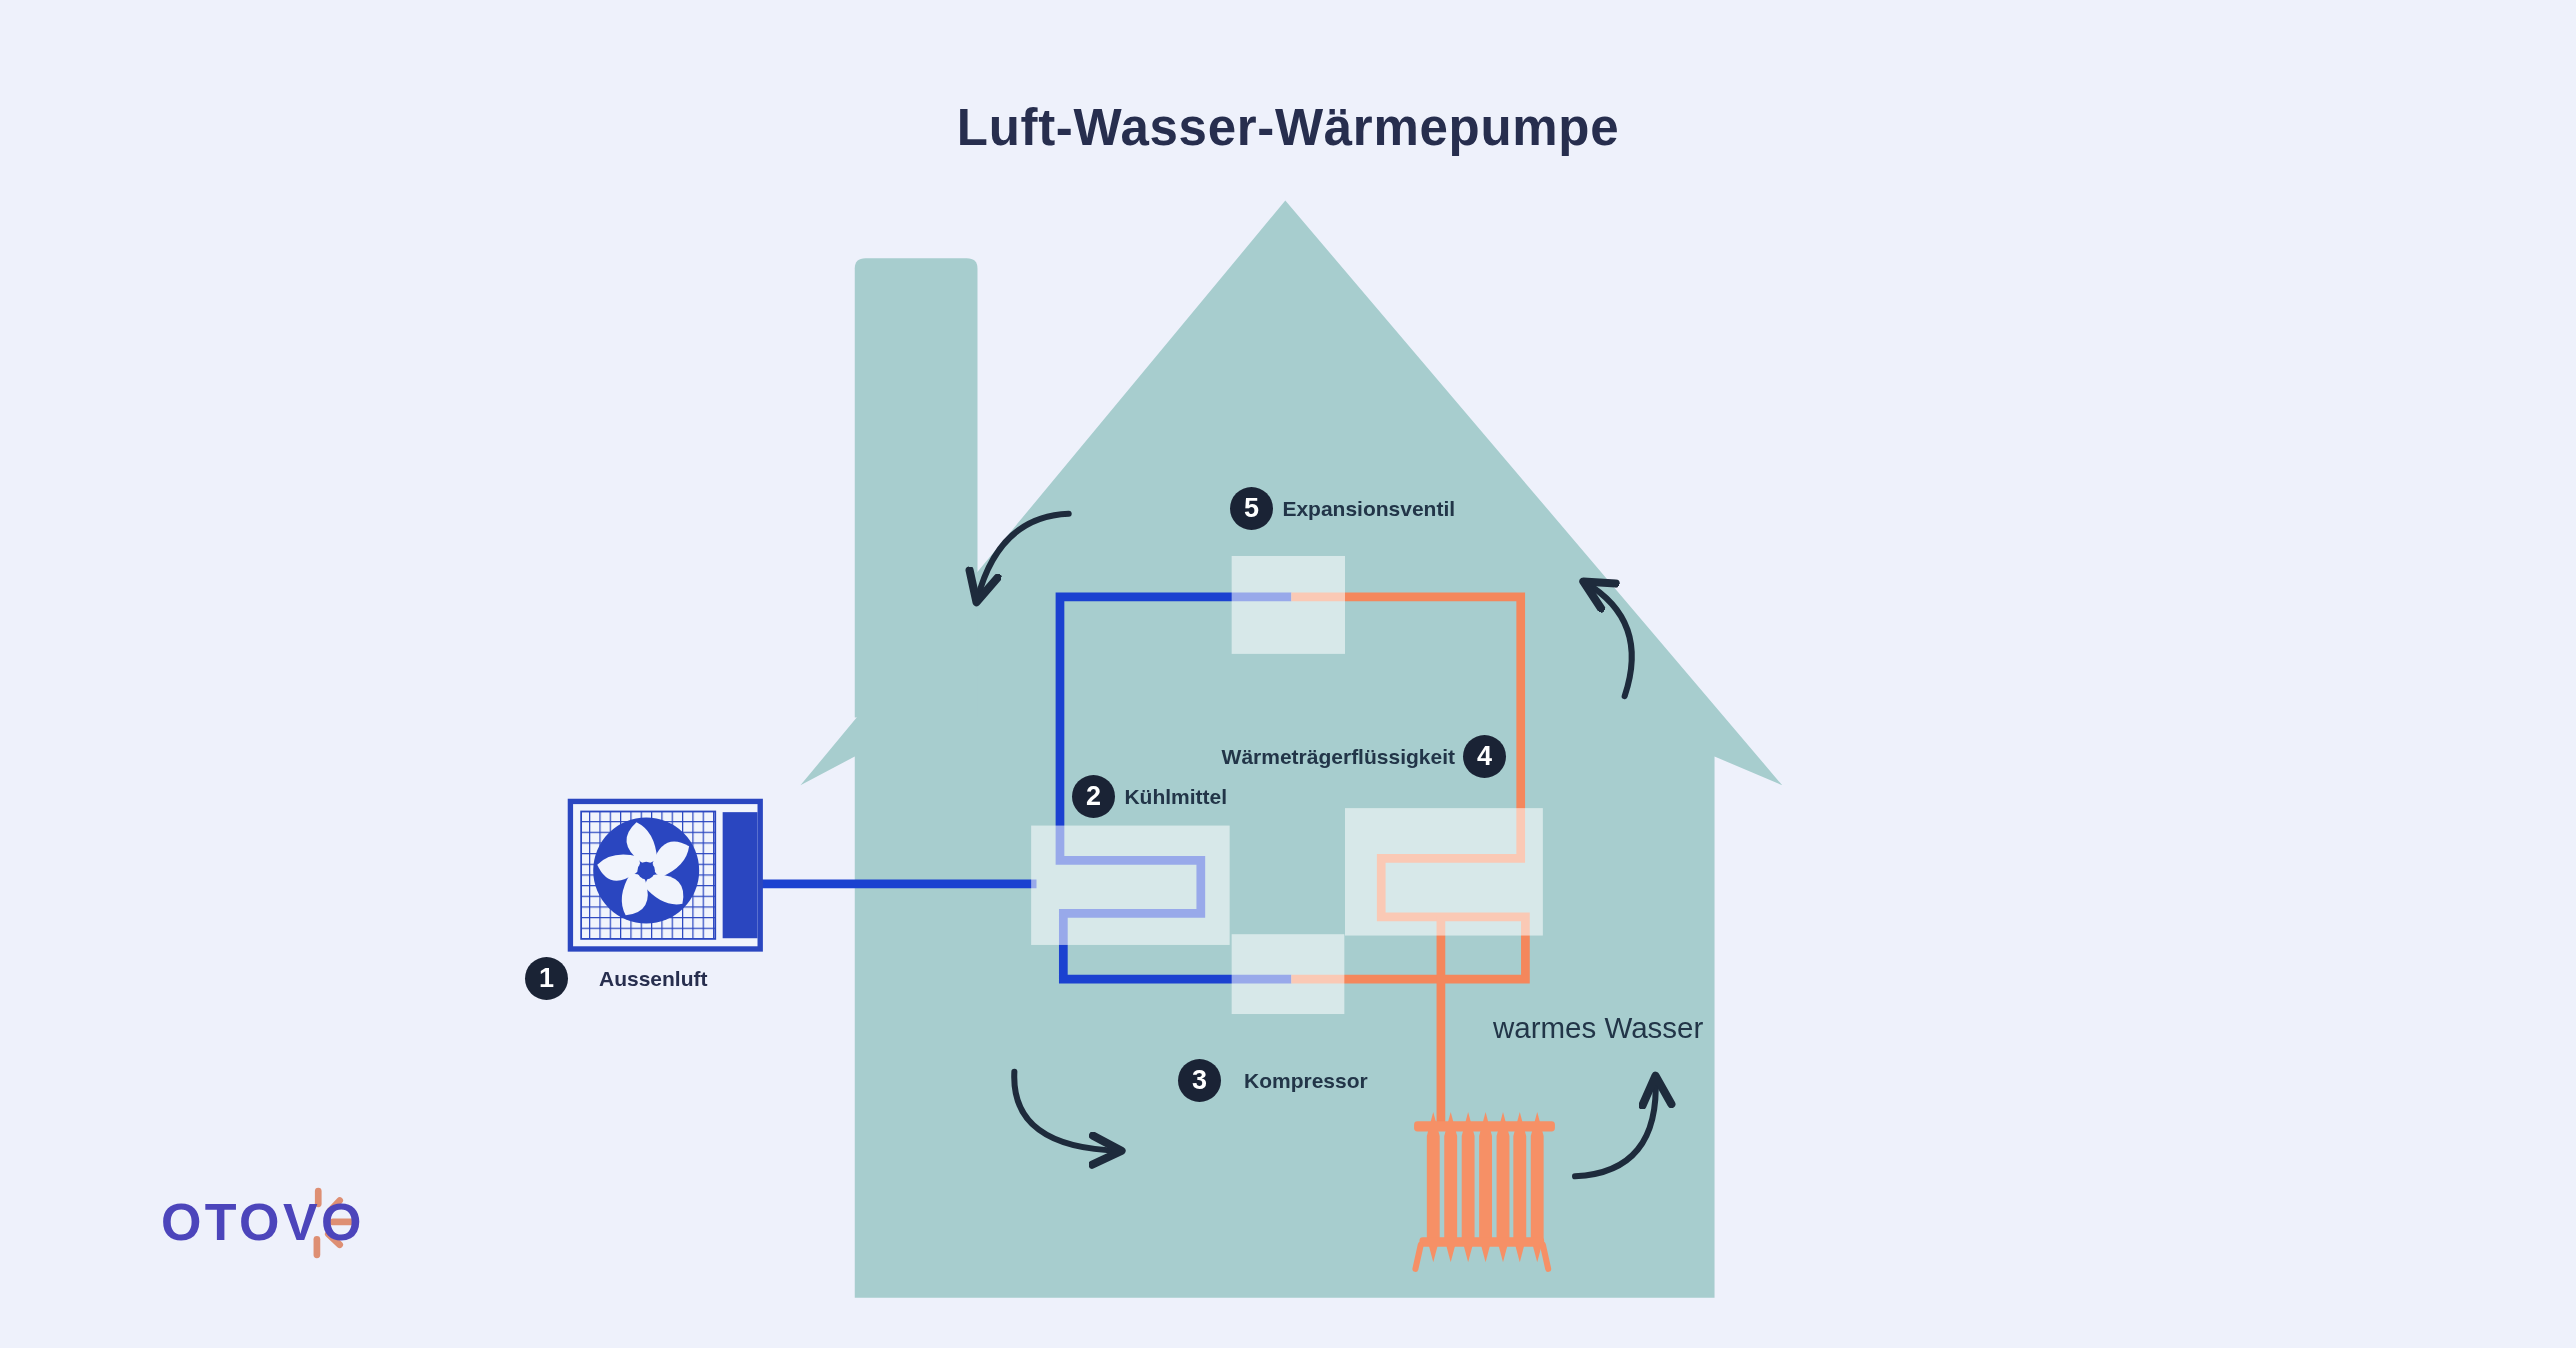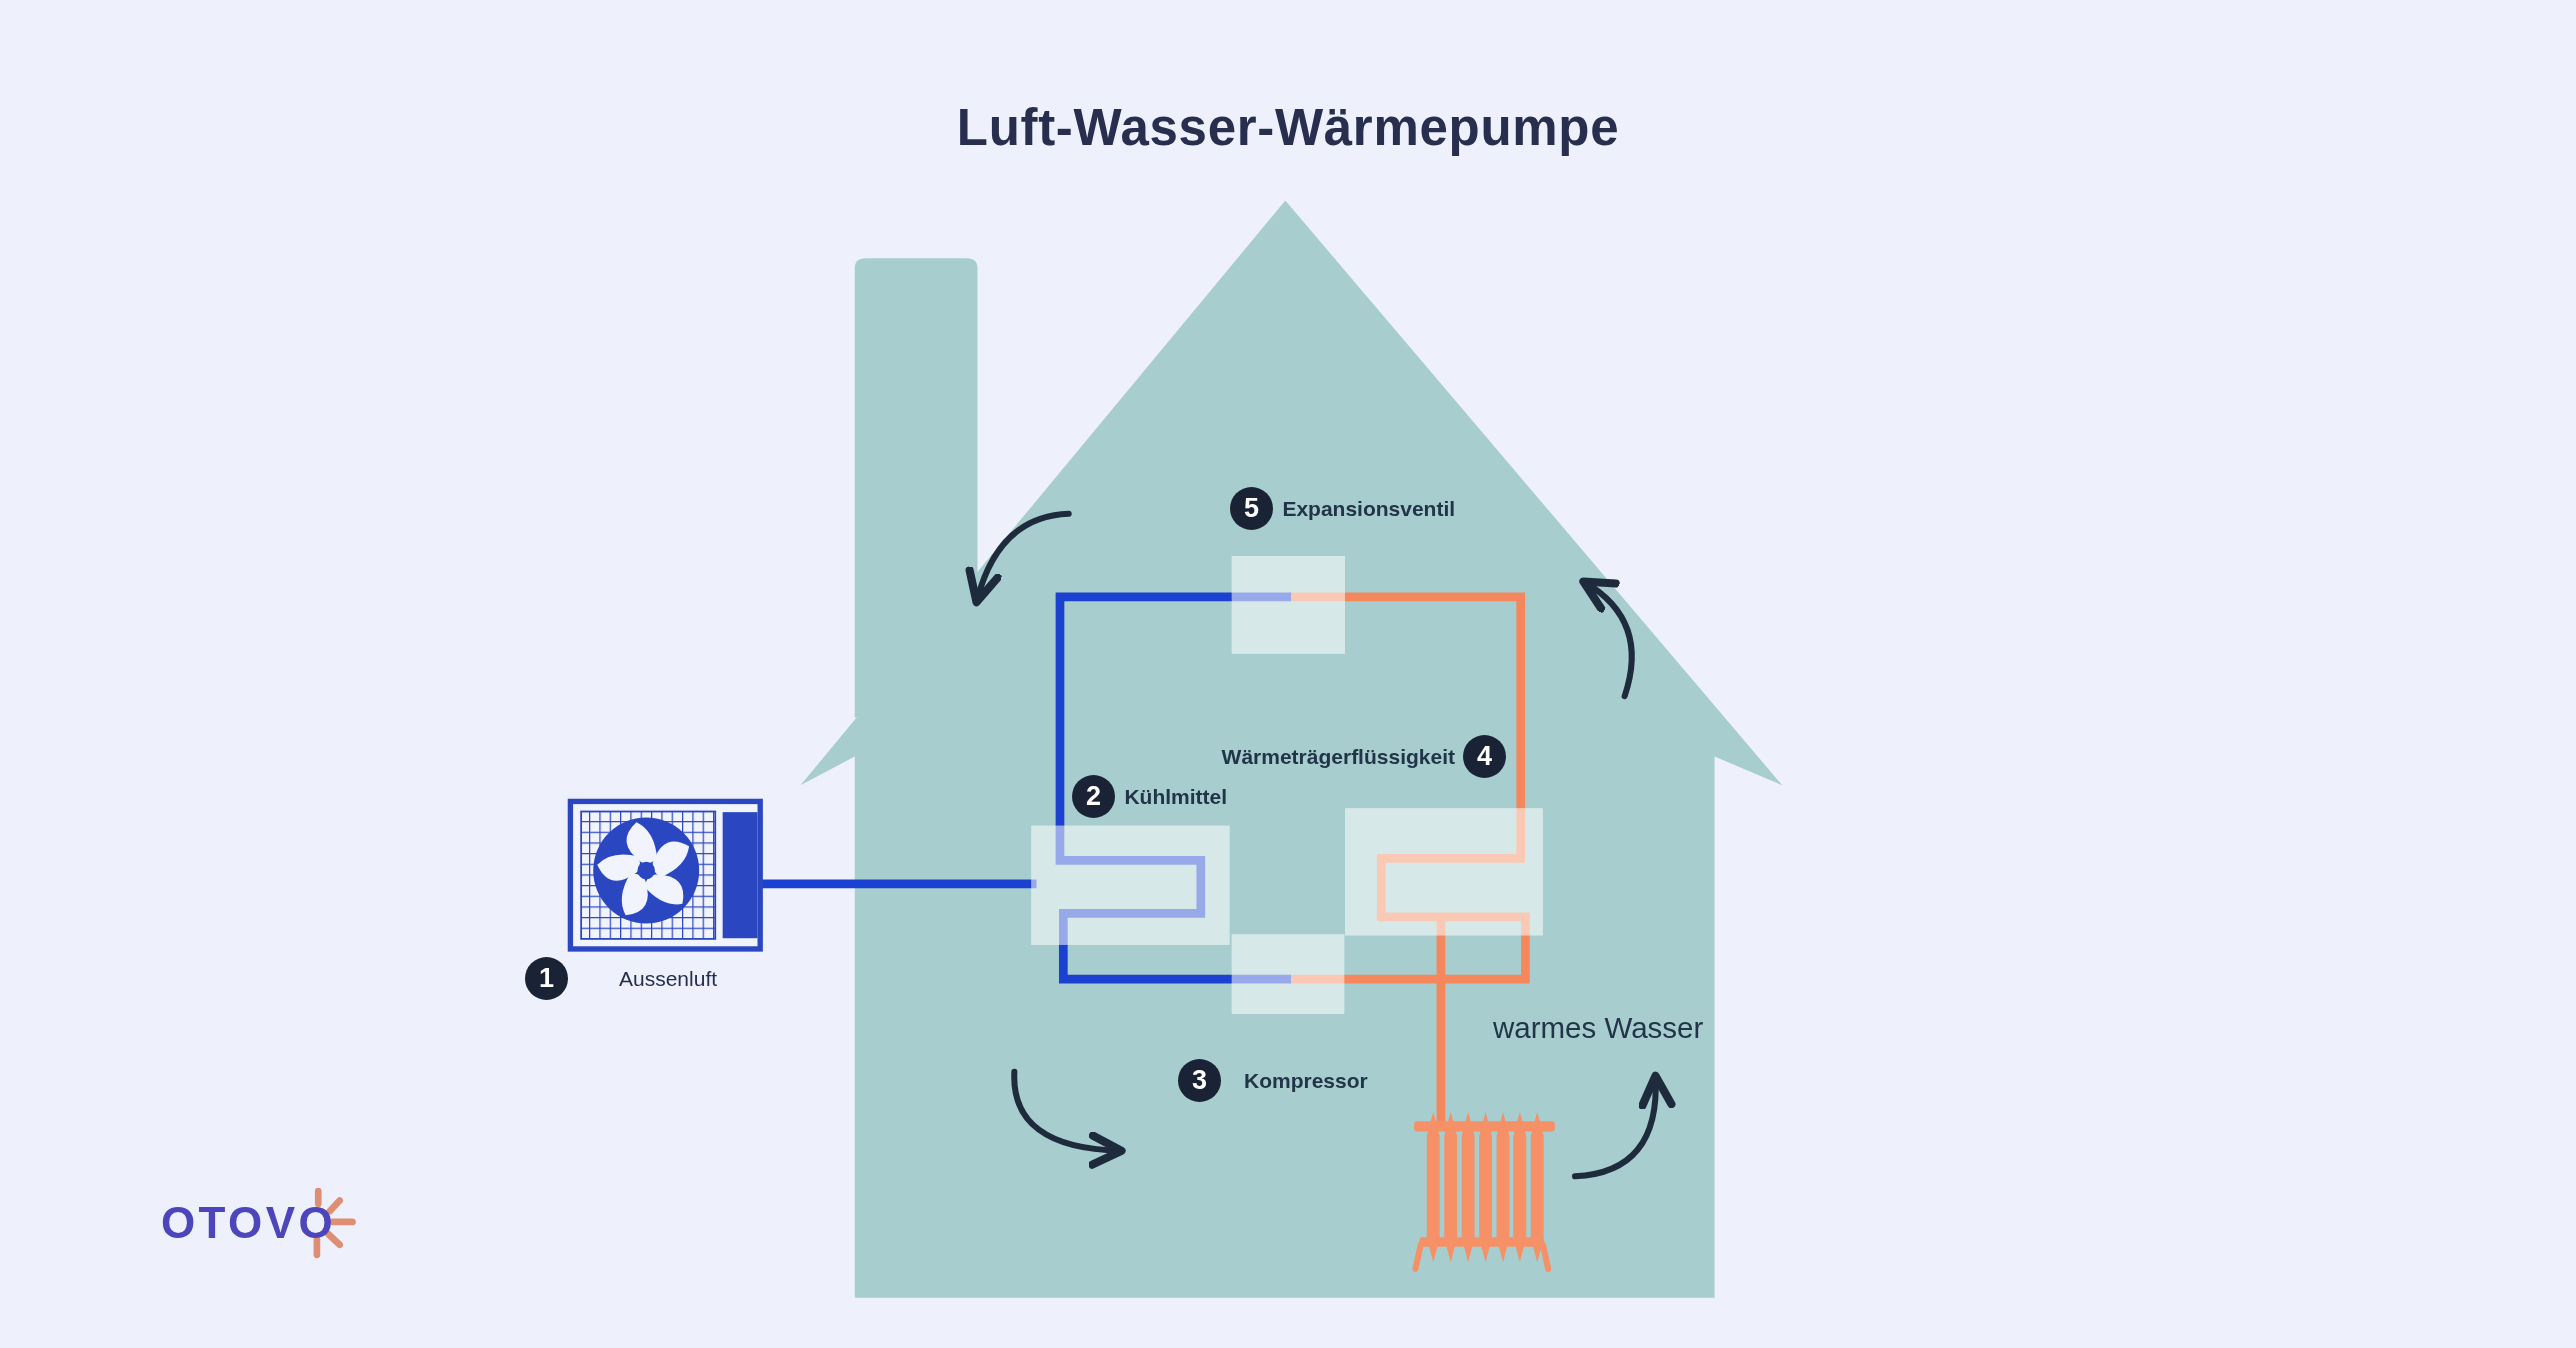--- a/index.html
+++ b/index.html
@@ -14,30 +14,30 @@
   .scene{position:absolute;left:0;top:0;}
 
   .page-title{position:absolute;left:0;top:98px;width:2576px;text-align:center;
     font-size:51px;font-weight:700;letter-spacing:0.7px;color:var(--navy);}
 
   .label-row{position:absolute;display:flex;align-items:center;gap:10.7px;height:43px;}
   .badge{width:43px;height:43px;border-radius:50%;background:var(--badge);color:#ffffff;
     display:flex;align-items:center;justify-content:center;font-size:27px;font-weight:700;flex:0 0 auto;}
   .step-label{font-size:21px;font-weight:600;color:var(--label);white-space:nowrap;}
   .row-aussenluft{left:525px;top:957px;gap:31px;}
-  .row-aussenluft .step-label{font-weight:400;color:var(--navy);margin-left:20px;}
+  .row-aussenluft .step-label{font-weight:700;color:var(--navy);}
   .row-expansionsventil{left:1230px;top:487px;gap:9.4px;}
   .row-waermetraeger{right:1070px;top:735px;gap:8px;}
   .row-kuehlmittel{left:1072px;top:775px;gap:9.4px;}
   .row-kompressor{left:1178px;top:1059px;gap:23px;}
   .warm-water{position:absolute;left:1493px;top:1010px;height:35px;line-height:35px;
     font-size:29.5px;font-weight:400;color:var(--label);white-space:nowrap;}
 
   .logo-text{position:absolute;left:161px;top:1193px;height:59px;line-height:59px;
-    font-size:44px;font-weight:700;letter-spacing:3.4px;color:var(--logo-purple);}
+    font-size:52px;font-weight:700;letter-spacing:3.4px;color:var(--logo-purple);}
 
   .house-fill{fill:var(--house);}
   .pipe-b{stroke:var(--pipe-blue);stroke-width:13;fill:none;}
   .pipe-o{stroke:var(--pipe-orange);stroke-width:13;fill:none;}
   .overlay-box{fill:var(--box);}
   .rad{fill:var(--radiator);}
   .rad-leg{stroke:var(--radiator);stroke-width:9;stroke-linecap:round;}
   .arrow{stroke:var(--arrow);stroke-width:9;fill:none;stroke-linecap:round;}
   .ray{stroke:var(--logo-salmon);stroke-width:10;stroke-linecap:round;}
   .fan-outline{fill:#f1f4fc;stroke:var(--fan-blue);stroke-width:8;}

